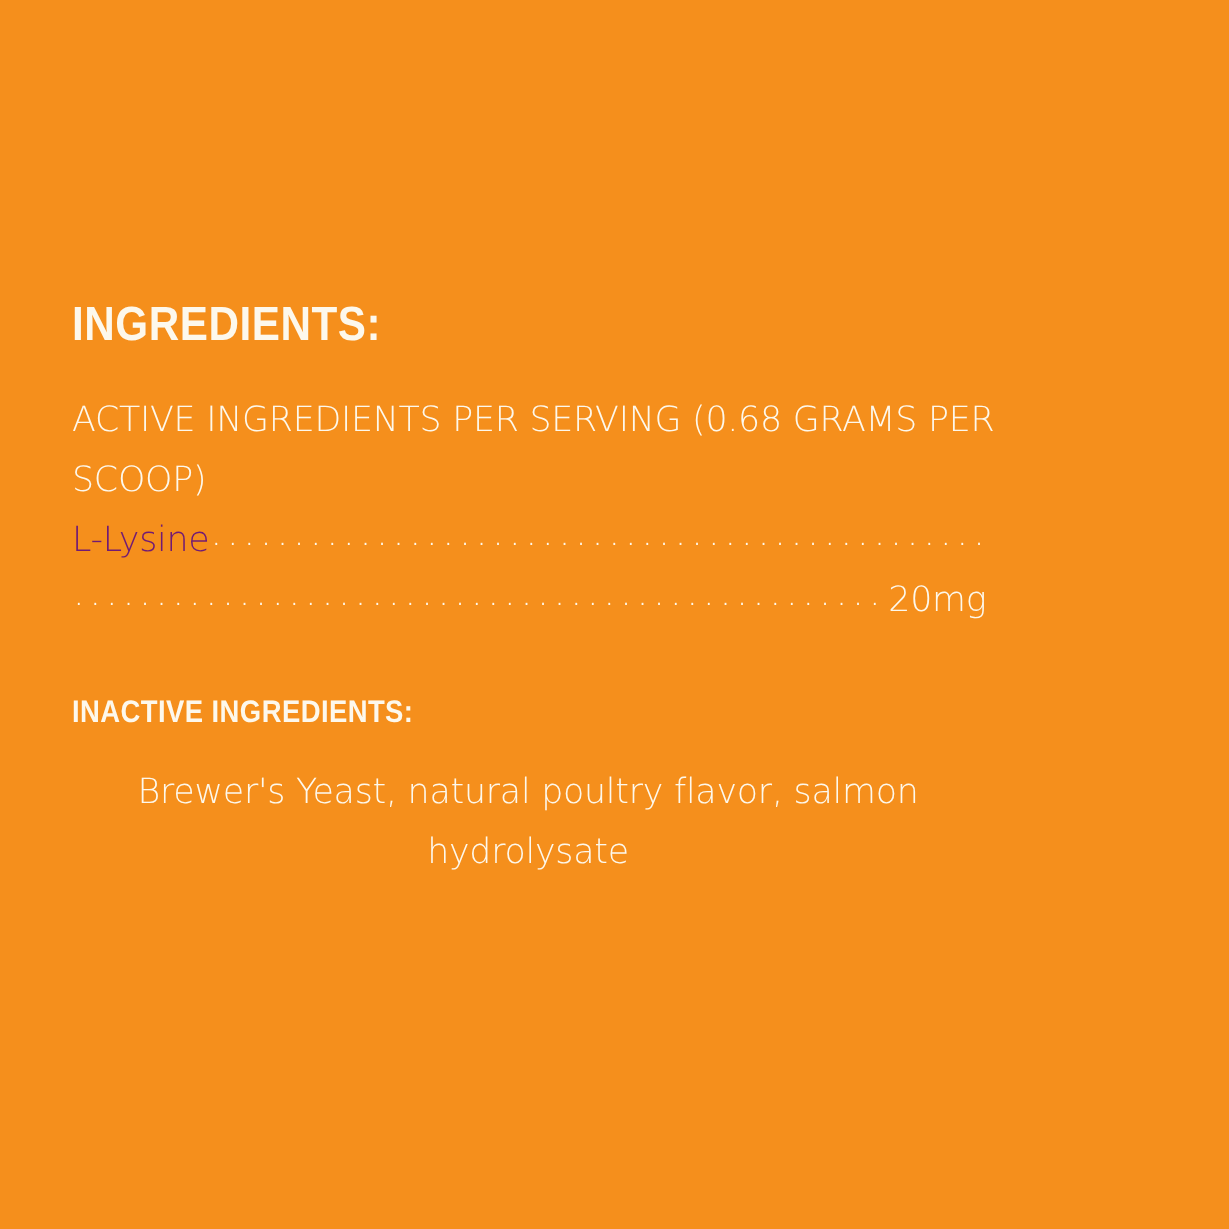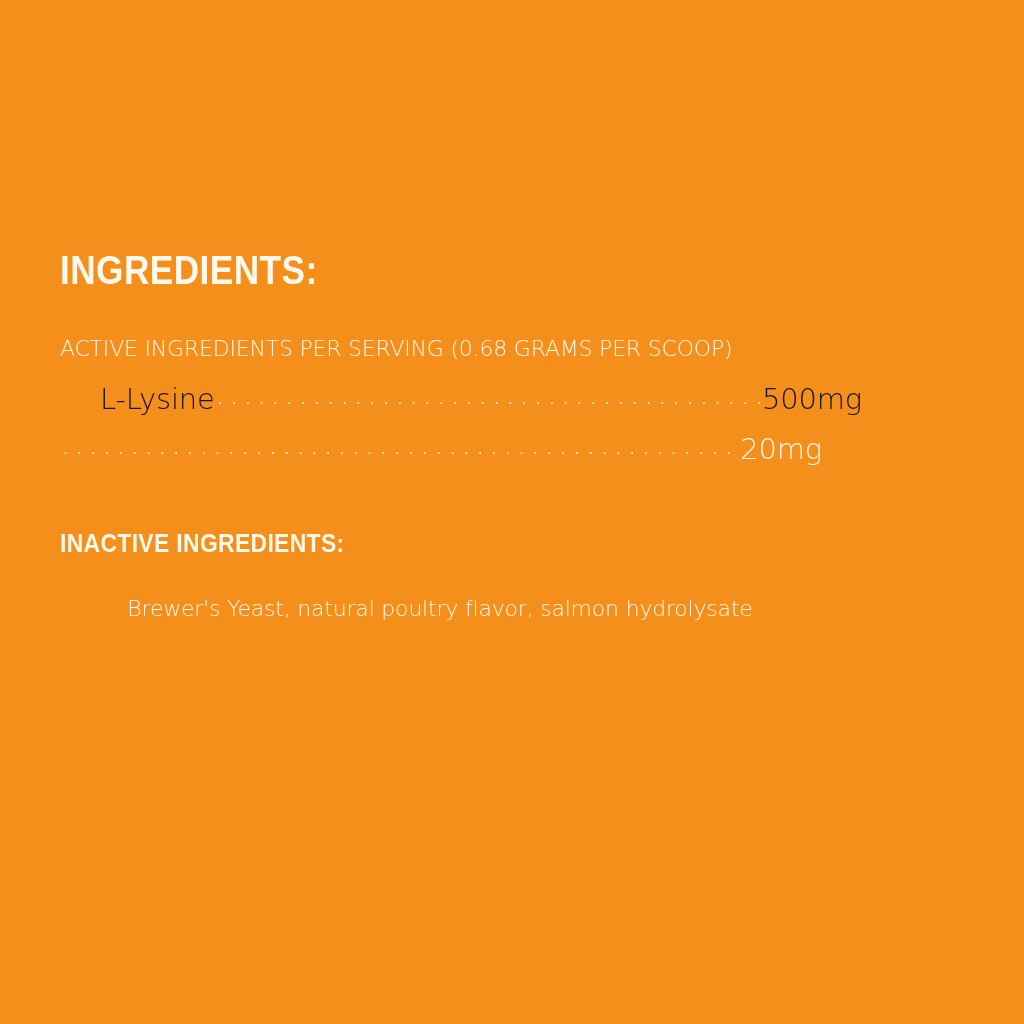--- a/index.html
+++ b/index.html
@@ -55,21 +55,21 @@
     transform: scaleX(0.88);
     transform-origin: left center;
     white-space: nowrap;
     margin: 0 0 26px 0;
   }
 
   
   .body-text {
     font-family: "DejaVu Sans", sans-serif;
     font-weight: 300;
-    font-size: 22px;
+    font-size: 29px;
     line-height: 50px;
     color: #FDF8EC;
     margin: 0;
     letter-spacing: -0.2px;
   }
 
   .serving-line {
     width: 845px;
   }
 
@@ -133,24 +133,23 @@
 <body style="background: rgb(245, 143, 28);">
 
 <div id="panel" style="background: rgb(245, 143, 28);">
   <div id="content">
 
     <h1 class="heading-main" style="color: rgb(253, 248, 236);">INGREDIENTS:</h1>
 
     <p class="body-text serving-line" style="color: rgb(253, 248, 236);">ACTIVE INGREDIENTS PER SERVING (0.68 GRAMS PER SCOOP)</p>
 
     <ul class="leader-list">
-      <li class="leader-row" style="color: #0f172a; margin-left: 40px;">
+      <li class="leader-row" style="color: #701a75;">
         <span class="leader-name">L-Lysine</span>
         <span class="leader-dots"></span>
-        <span class="leader-value">500mg</span>
       </li>
       <li class="leader-row" style="color: rgb(253, 248, 236);">
         <span class="leader-dots"></span>
         <span class="leader-value">20mg</span>
       </li>
     </ul>
 
     <div class="gap-before-inactive"></div>
 
     <h2 class="heading-sub" style="color: rgb(253, 248, 236);">INACTIVE INGREDIENTS:</h2>

